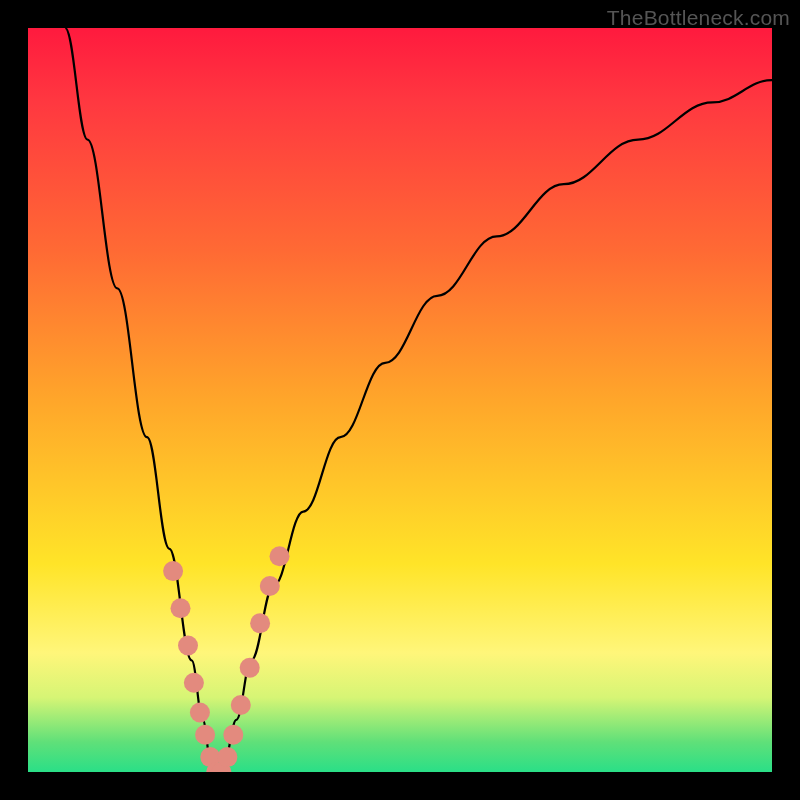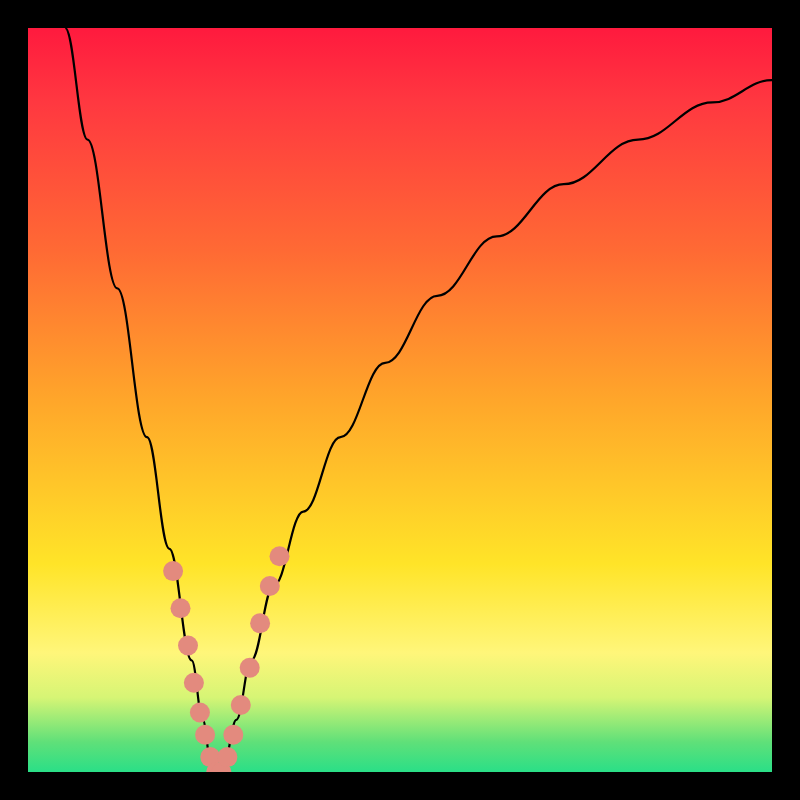--- a/index.html
+++ b/index.html
@@ -75,13 +75,14 @@
           <circle cx="199.4" cy="729.1" r="10" fill="#e38a7e"></circle>
           <circle cx="205.3" cy="706.8" r="10" fill="#e38a7e"></circle>
           <circle cx="212.8" cy="677.0" r="10" fill="#e38a7e"></circle>
           <circle cx="221.7" cy="639.8" r="10" fill="#e38a7e"></circle>
           <circle cx="232.1" cy="595.2" r="10" fill="#e38a7e"></circle>
           <circle cx="241.8" cy="558.0" r="10" fill="#e38a7e"></circle>
           <circle cx="251.5" cy="528.2" r="10" fill="#e38a7e"></circle>
         </g>
     </svg>
   </div>
+  <div class="watermark">TheBottleneck.com</div>
 </div>
 
 </body></html>

